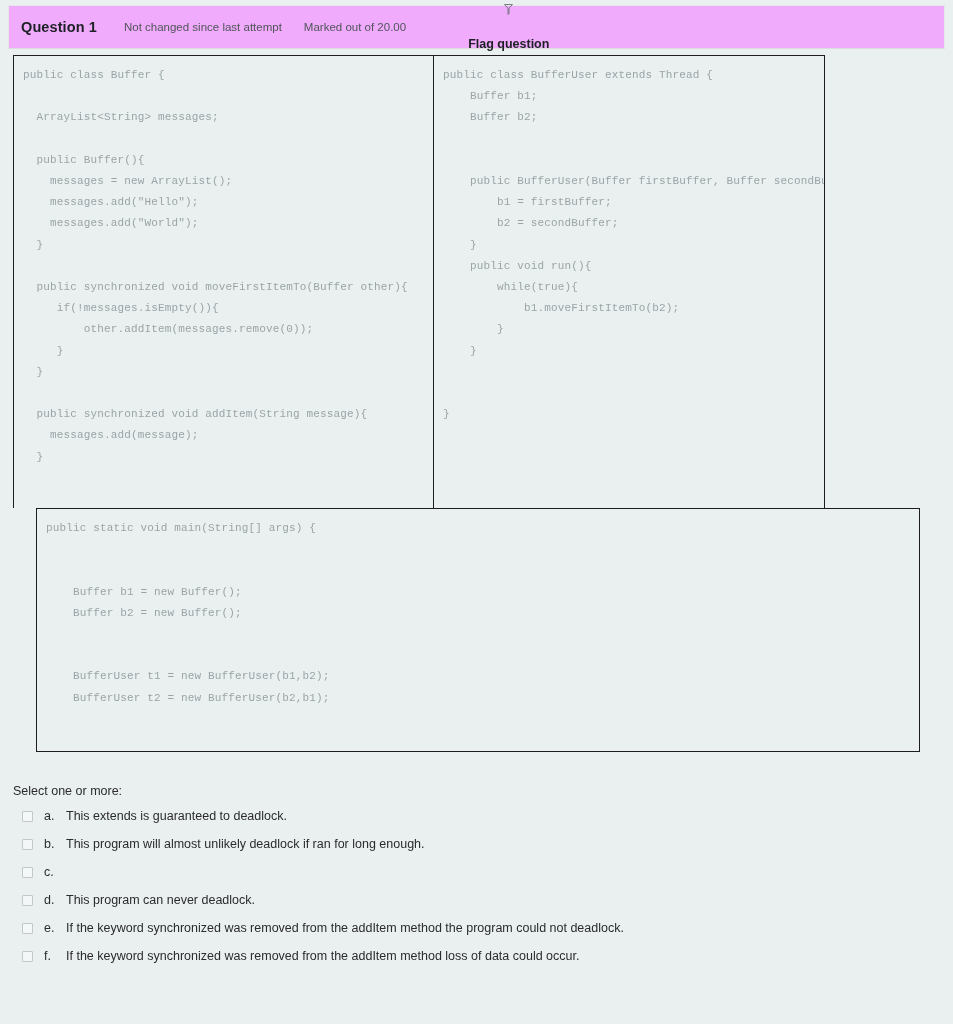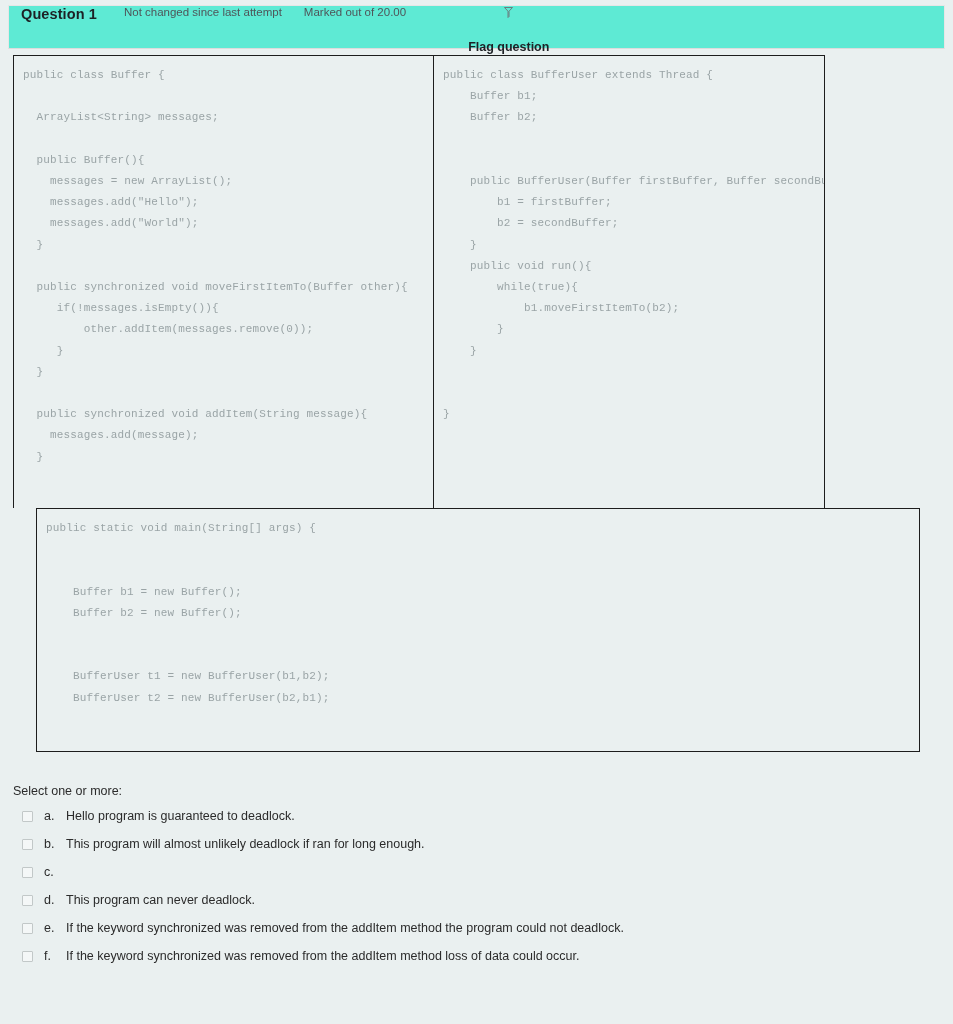--- a/index.html
+++ b/index.html
@@ -15,26 +15,26 @@
     overflow: hidden;
   }
 
   
   .question-header {
     position: absolute;
     left: 8px;
     top: 5px;
     width: 937px;
     height: 44px;
-    background: #5eead4;
+    background: #f0abfc;
     border: 1px solid #e6e6e6;
     border-bottom: 1px solid #dcdcdc;
     box-sizing: border-box;
     display: flex;
-    align-items: flex-start;
+    align-items: center;
   }
   .q-number {
     font-size: 14.5px;
     font-weight: bold;
     color: #1d2125;
     margin-left: 12px;
     letter-spacing: 0.1px;
   }
   .q-state {
     font-size: 11.5px;
@@ -232,21 +232,21 @@
 }</pre>
   </div>
 </div>
 
 <div class="answer-block">
   <div class="select-prompt">Select one or more:</div>
   <div>
     <div class="option-row">
       <span class="opt-checkbox"></span>
       <span class="opt-letter">a.</span>
-      <span class="opt-text">Hello program is guaranteed to deadlock.</span>
+      <span class="opt-text">This extends is guaranteed to deadlock.</span>
     </div>
     <div class="option-row">
       <span class="opt-checkbox"></span>
       <span class="opt-letter">b.</span>
       <span class="opt-text">This program will almost unlikely deadlock if ran for long enough.</span>
     </div>
     <div class="option-row">
       <span class="opt-checkbox"></span>
       <span class="opt-letter">c.</span>
     </div>

